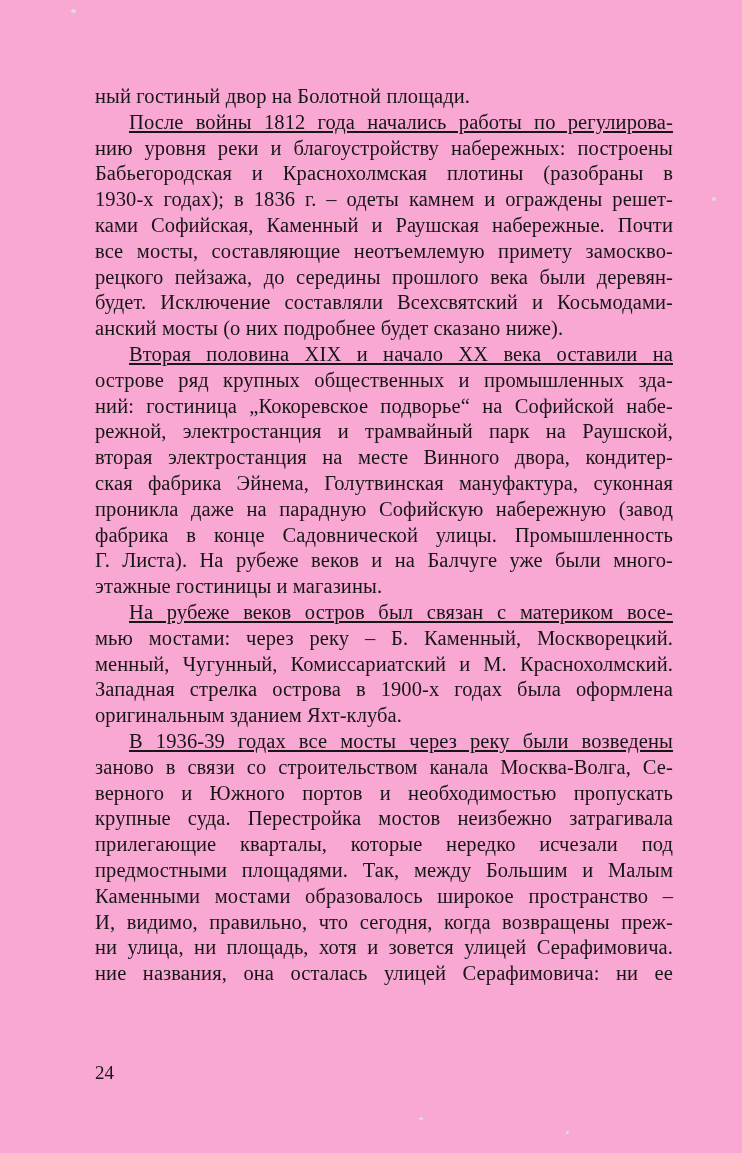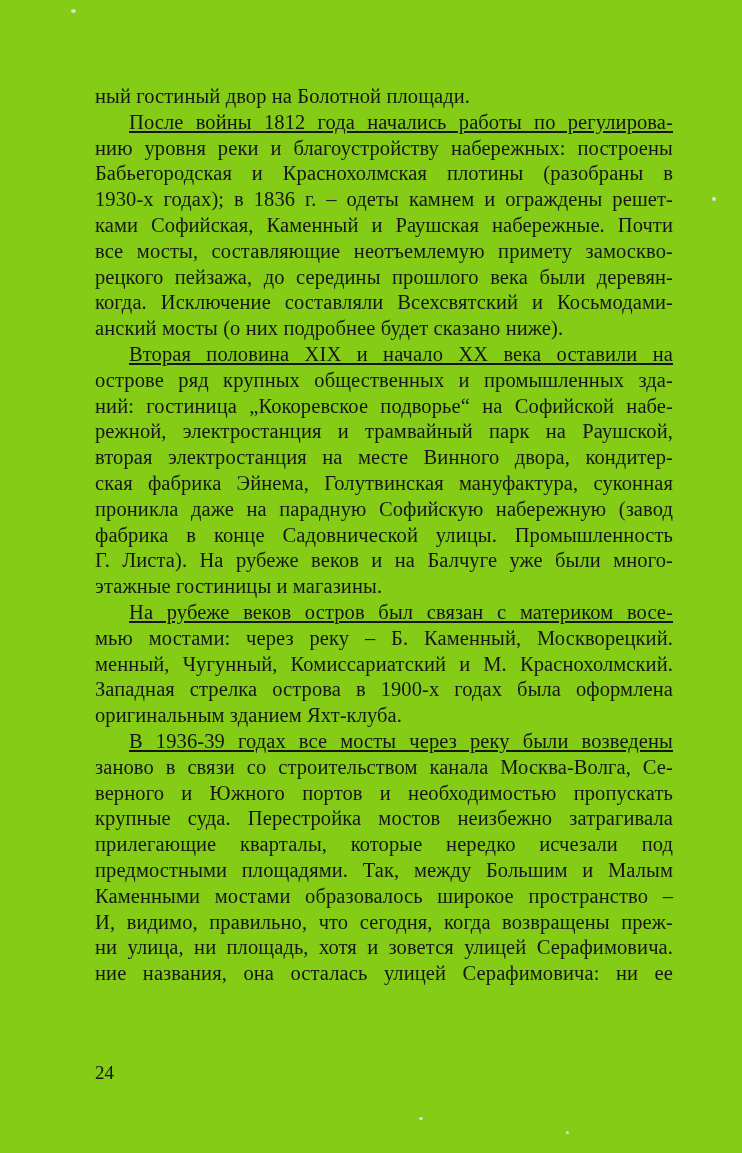--- a/index.html
+++ b/index.html
@@ -4,21 +4,21 @@
 <style>
   html, body {
     margin: 0;
     padding: 0;
     background: #ffffff;
   }
   .page {
     position: relative;
     width: 742px;
     height: 1153px;
-    background: #84cc16;
+    background: #f9a8d4;
     overflow: hidden;
     font-family: "Liberation Serif", "DejaVu Serif", serif;
     color: #161616;
   }
   .text-block {
     position: absolute;
     left: 95px;
     top: 84px;
     width: 578px;
   }
@@ -71,21 +71,21 @@
         <div class="line no-justify">ный гостиный двор на Болотной площади.</div>
       </div>
       <div class="paragraph">
         <div class="line indent">После войны 1812 года начались работы по регулирова-</div>
         <div class="line">нию уровня реки и благоустройству набережных: построены</div>
         <div class="line">Бабьегородская и Краснохолмская плотины (разобраны в</div>
         <div class="line">1930-х годах); в 1836 г. – одеты камнем и ограждены решет-</div>
         <div class="line">ками Софийская, Каменный и Раушская набережные. Почти</div>
         <div class="line">все мосты, составляющие неотъемлемую примету замоскво-</div>
         <div class="line">рецкого пейзажа, до середины прошлого века были деревян-</div>
-        <div class="line">когда. Исключение составляли Всехсвятский и Косьмодами-</div>
+        <div class="line">будет. Исключение составляли Всехсвятский и Косьмодами-</div>
         <div class="line no-justify">анский мосты (о них подробнее будет сказано ниже).</div>
       </div>
       <div class="paragraph">
         <div class="line indent">Вторая половина XIX и начало XX века оставили на</div>
         <div class="line">острове ряд крупных общественных и промышленных зда-</div>
         <div class="line">ний: гостиница „Кокоревское подворье“ на Софийской набе-</div>
         <div class="line">режной, электростанция и трамвайный парк на Раушской,</div>
         <div class="line">вторая электростанция на месте Винного двора, кондитер-</div>
         <div class="line">ская фабрика Эйнема, Голутвинская мануфактура, суконная</div>
         <div class="line">проникла даже на парадную Софийскую набережную (завод</div>

